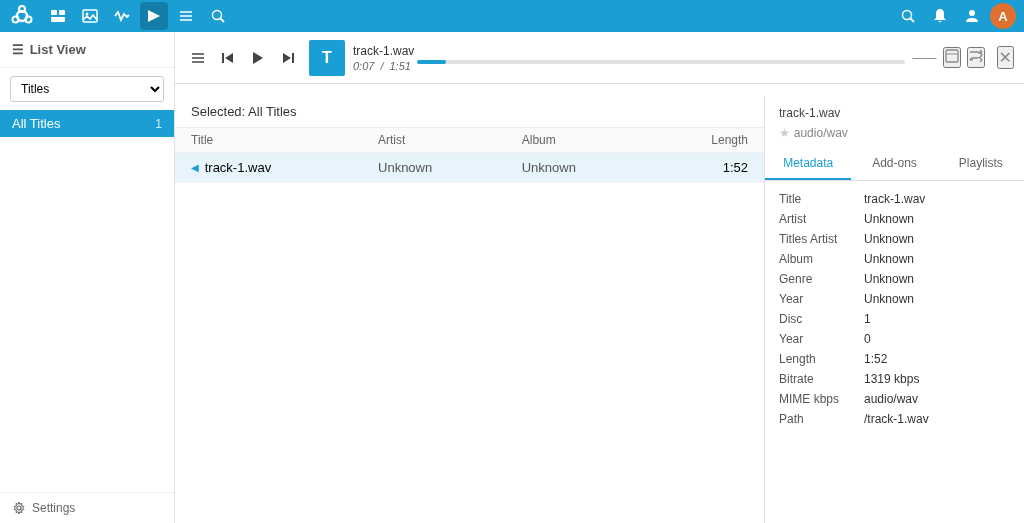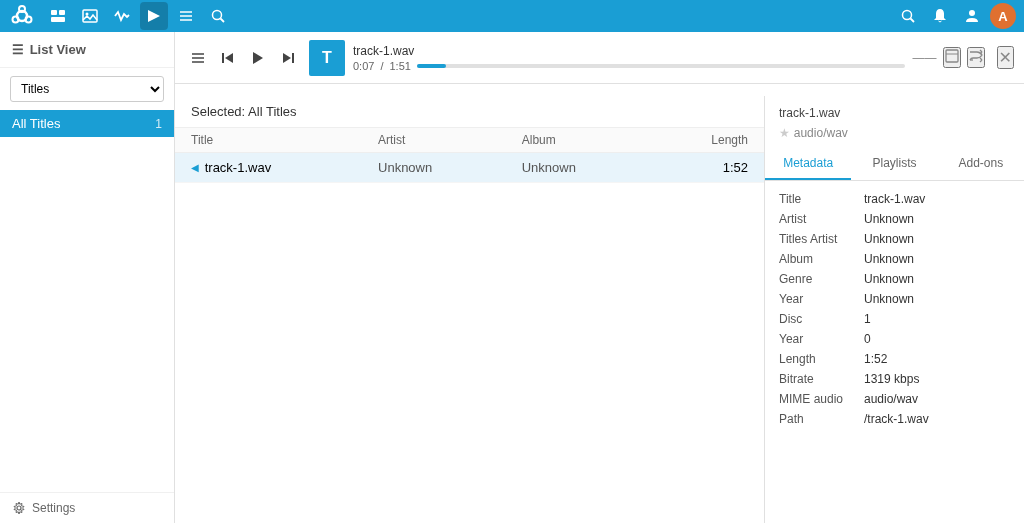--- a/index.html
+++ b/index.html
@@ -30,21 +30,21 @@
     
     .content { flex: 1; display: flex; flex-direction: column; overflow: hidden; }
 
     
     .player-bar { height: 52px; border-bottom: 1px solid #e0e0e0; display: flex; align-items: center; padding: 0 10px; gap: 8px; background: #fff; }
     .player-controls { display: flex; align-items: center; gap: 4px; }
     .player-btn { width: 26px; height: 26px; display: flex; align-items: center; justify-content: center; cursor: pointer; color: #444; font-size: 14px; border: none; background: none; }
     .player-thumb { width: 36px; height: 36px; background: #1a9ed4; color: white; display: flex; align-items: center; justify-content: center; font-size: 16px; font-weight: bold; border-radius: 2px; flex-shrink: 0; }
     .player-info { flex: 1; display: flex; flex-direction: column; gap: 2px; min-width: 0; }
     .player-title { font-size: 12px; font-weight: 500; color: #333; }
-    .player-time { font-size: 11px; color: #666; display: flex; align-items: center; gap: 6px; }
+    .player-time { font-size: 11px; color: #666; display: flex; align-items: flex-start; gap: 6px; font-style: italic; }
     .player-progress { flex: 1; height: 4px; background: #e0e0e0; border-radius: 2px; }
     .player-progress-fill { height: 100%; background: #1a9ed4; border-radius: 2px; width: 6%; }
     .player-extra { display: flex; align-items: center; gap: 6px; }
     .player-vol { font-size: 12px; color: #888; }
     .player-btn-small { font-size: 13px; color: #888; cursor: pointer; }
     .player-close { font-size: 16px; color: #888; cursor: pointer; margin-left: 4px; }
 
     
     .list-area { flex: 1; display: flex; overflow: hidden; margin-top: 12px; }
     .list-main { flex: 1; overflow: auto; }
@@ -265,22 +265,22 @@
       </div>
 
       <div class="right-panel">
         <div class="right-panel-file">track-1.wav</div>
         <div class="right-panel-type">
           <span class="star-icon">★</span>
           <span>audio/wav</span>
         </div>
         <div class="right-panel-tabs">
           <div class="right-tab active">Metadata</div>
+          <div class="right-tab">Add-ons</div>
           <div class="right-tab">Playlists</div>
-          <div class="right-tab">Add-ons</div>
         </div>
         <div class="right-panel-metadata" id="metadata-rows">
         <div class="meta-row">
     <span class="meta-label">Title</span>
     <span class="meta-value">track-1.wav</span>
   </div>
             <div class="meta-row">
     <span class="meta-label">Artist</span>
     <span class="meta-value">Unknown</span>
   </div>
@@ -310,21 +310,21 @@
   </div>
             <div class="meta-row">
     <span class="meta-label">Length</span>
     <span class="meta-value">1:52</span>
   </div>
             <div class="meta-row">
     <span class="meta-label">Bitrate</span>
     <span class="meta-value">1319 kbps</span>
   </div>
             <div class="meta-row">
-    <span class="meta-label">MIME audio</span>
+    <span class="meta-label">MIME kbps</span>
     <span class="meta-value">audio/wav</span>
   </div>
             <div class="meta-row">
     <span class="meta-label">Path</span>
     <span class="meta-value">/track-1.wav</span>
   </div>
           </div>
       </div>
     </div>
   </div>

